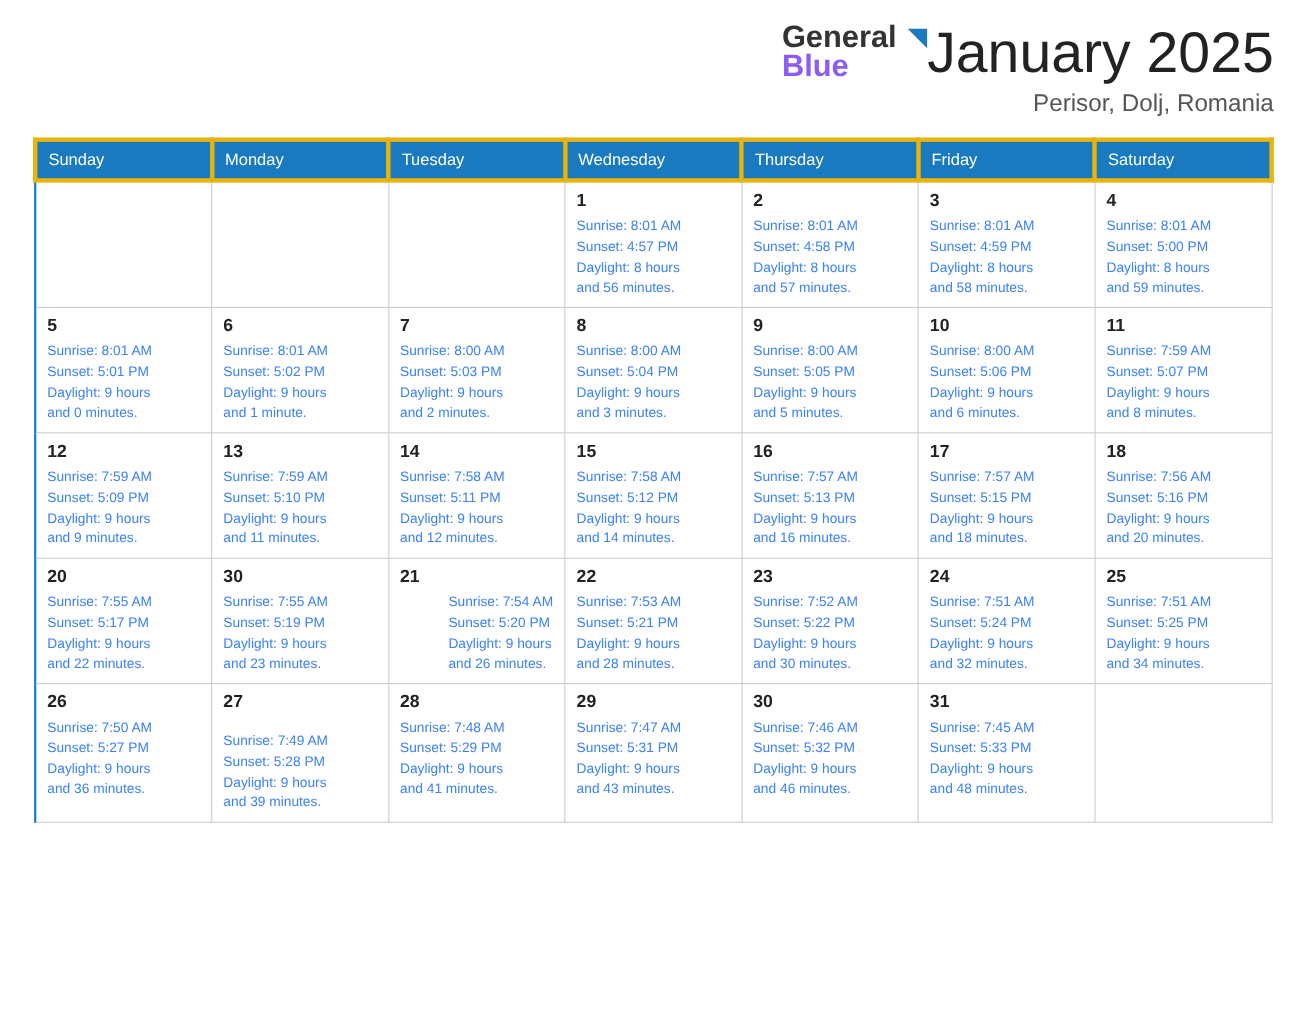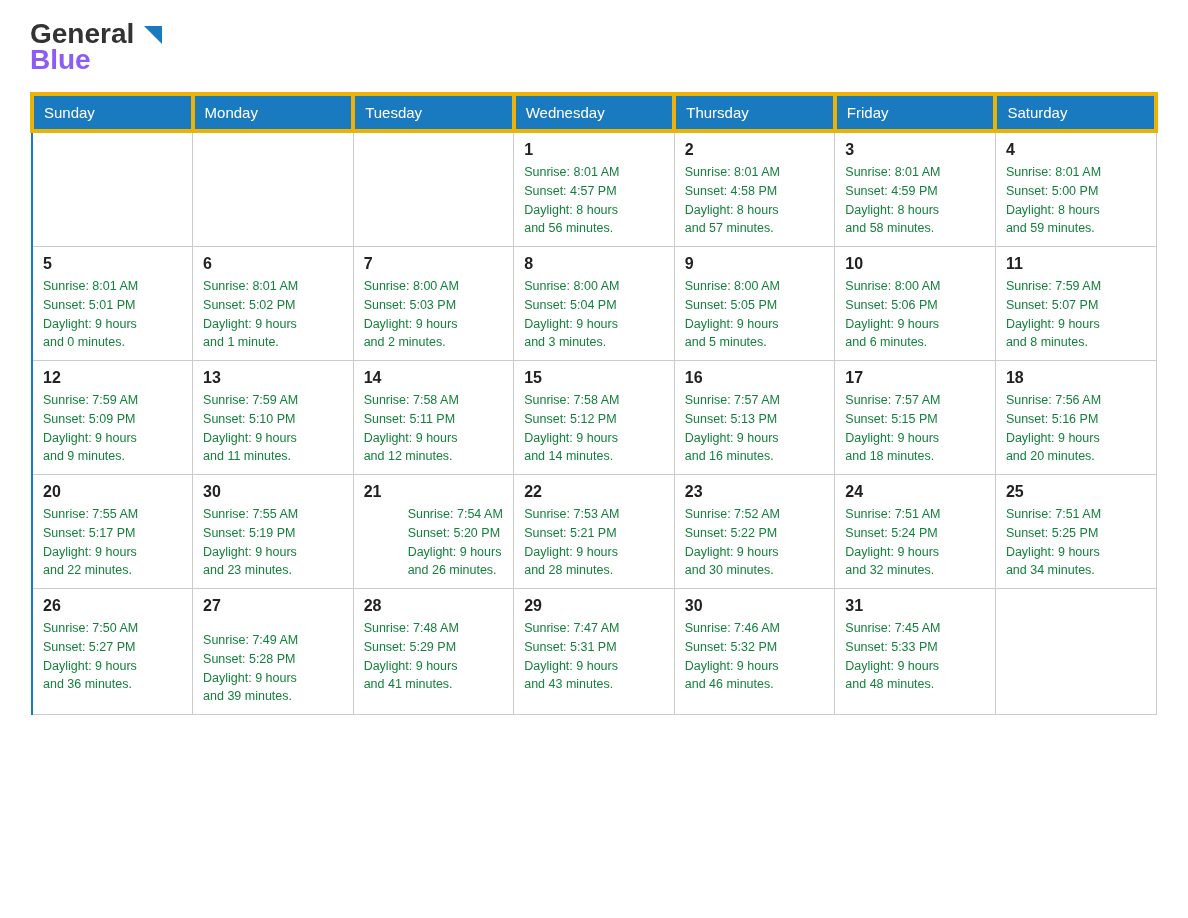--- a/index.html
+++ b/index.html
@@ -6,21 +6,21 @@
     body {
       font-family: Arial, Helvetica, sans-serif;
       background: #fff;
       color: #333;
       width: 1188px;
       min-height: 918px;
       padding: 20px 30px;
     }
     .header {
       display: flex;
-      justify-content: flex-start;
+      justify-content: flex-end;
       align-items: flex-start;
       margin-bottom: 18px;
     }
     .logo-text {
       font-size: 28px;
       font-weight: bold;
       color: #333;
       line-height: 1;
     }
     .logo-wrapper {
@@ -76,21 +76,21 @@
     }
     .day-number {
       font-size: 16px;
       font-weight: bold;
       color: #222;
       display: block;
       margin-bottom: 4px;
     }
     .day-info {
       font-size: 12.5px;
-      color: #15803d;
+      color: #3b82f6;
       line-height: 1.5;
     }
     tbody tr:nth-child(odd) td {
       background-color: #fff;
     }
     tbody tr:nth-child(even) td {
       background-color: #fff;
     }
     tbody tr td:first-child {
       border-left: 2px solid #1a7abf;
@@ -106,20 +106,24 @@
   <div class="logo-wrapper">
     <div class="logo-line1">
       <span class="logo-text">General
         <svg width="18" height="18" viewBox="0 0 18 18" style="display:inline-block;vertical-align:middle;margin-left:2px;margin-bottom:2px;">
           <polygon points="0,0 18,0 18,18" fill="#1a7abf"></polygon>
         </svg>
       </span>
     </div>
     <div class="logo-line2">Blue</div>
   </div>
+  <div class="title-block">
+    <h1>January 2025</h1>
+    <h2>Perisor, Dolj, Romania</h2>
+  </div>
 </div>
 
 <table>
   <thead>
     <tr>
     <th>Sunday</th>
         <th>Monday</th>
         <th>Tuesday</th>
         <th>Wednesday</th>
         <th>Thursday</th>

